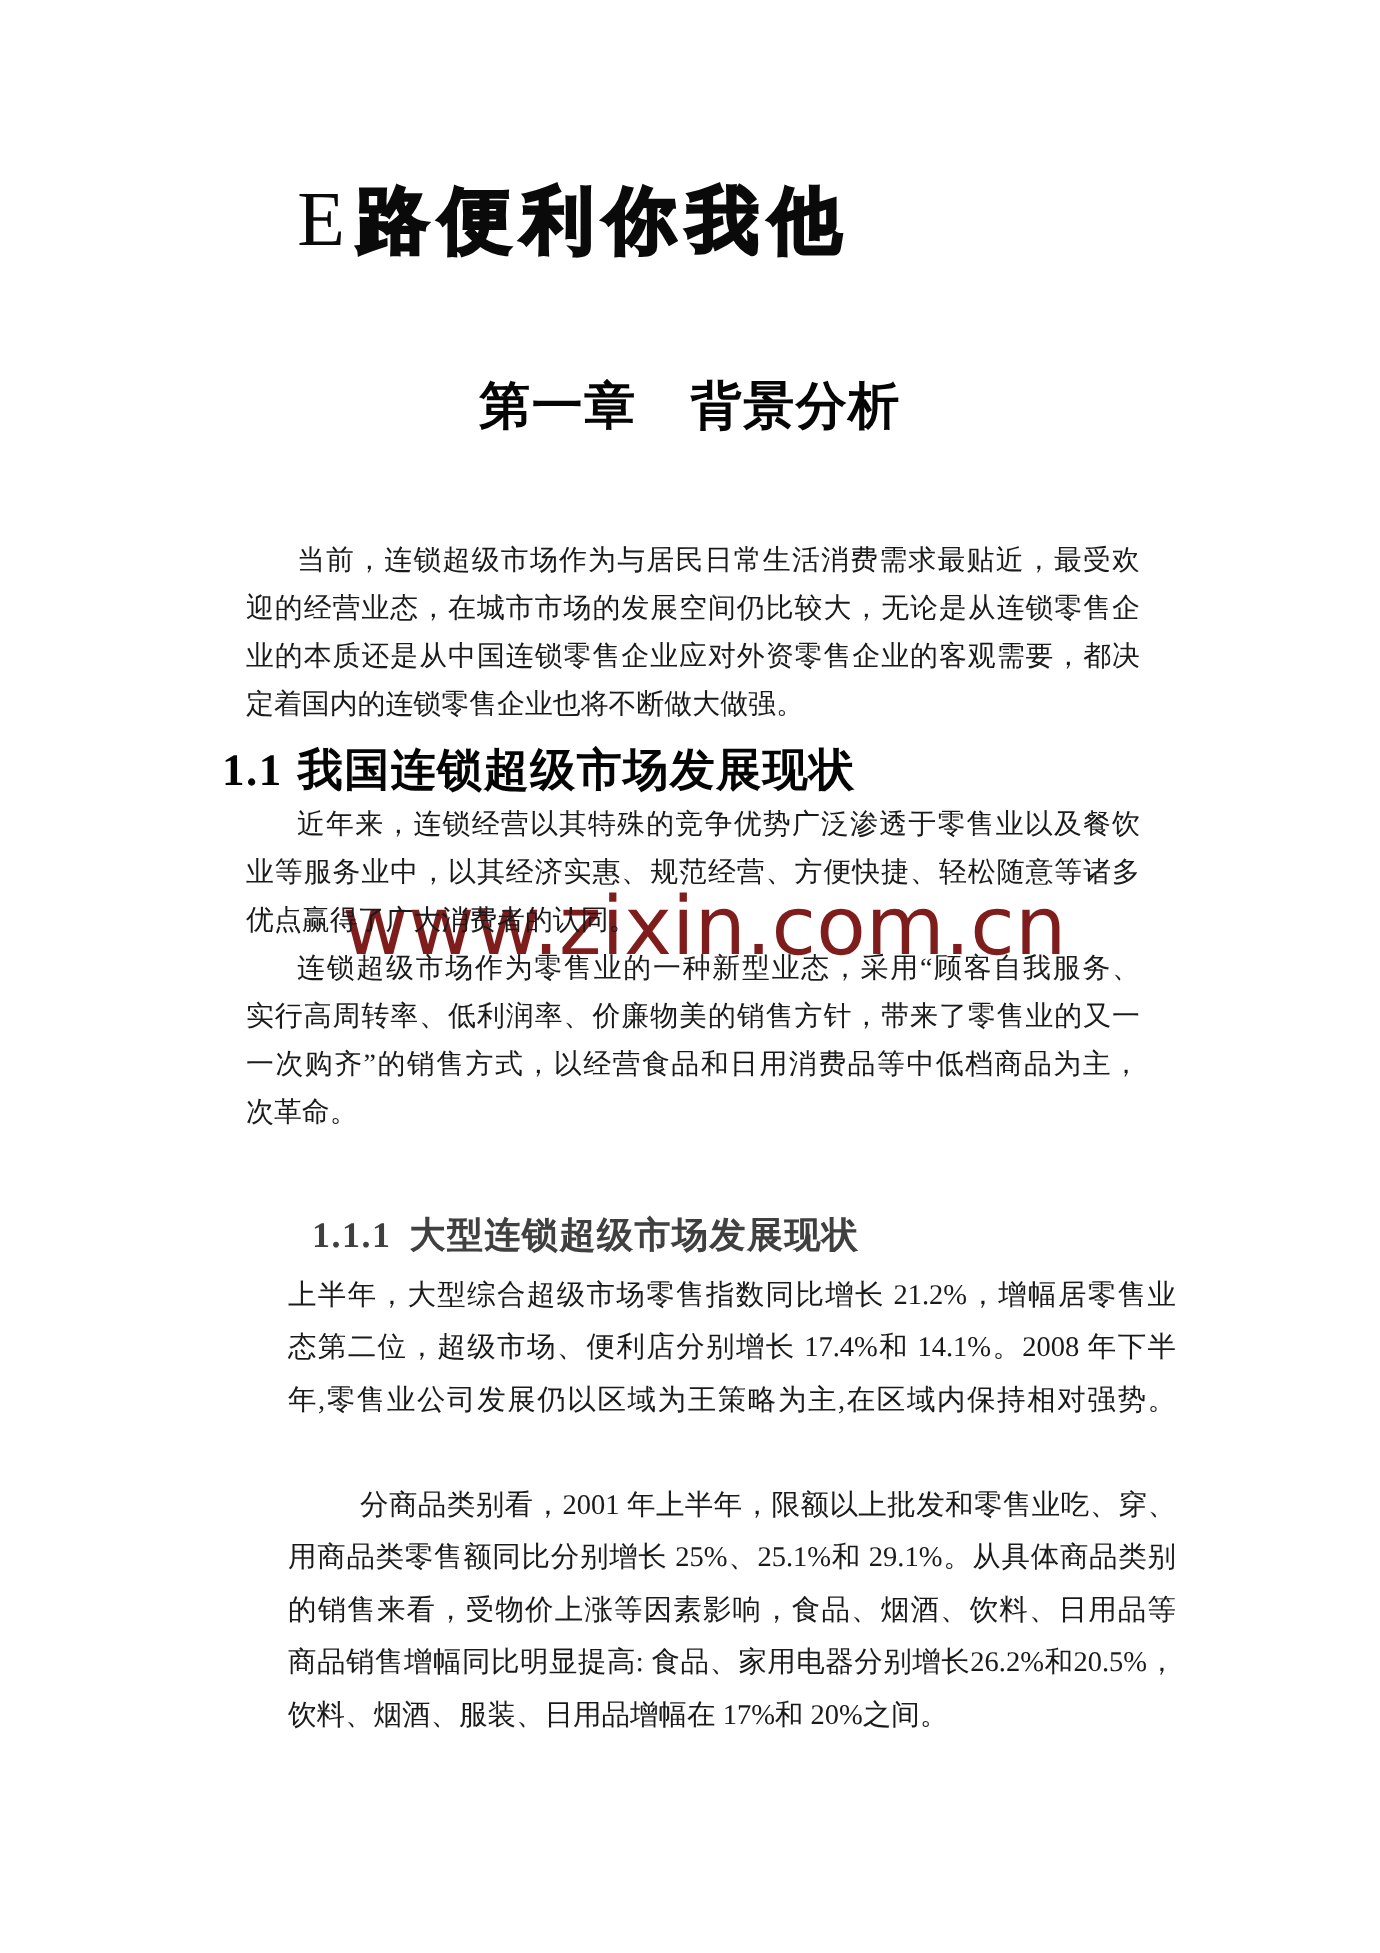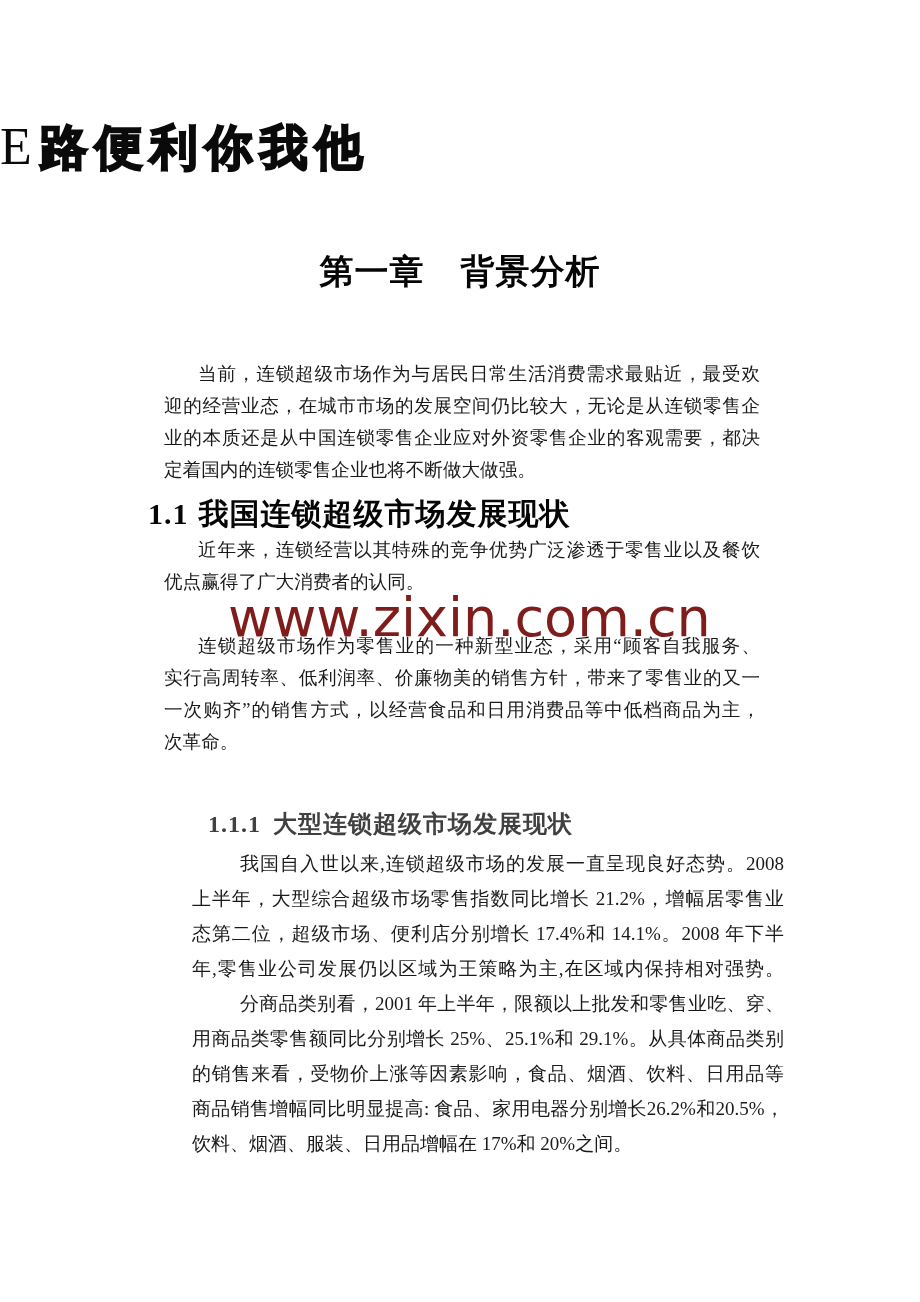--- a/index.html
+++ b/index.html
@@ -9,21 +9,21 @@
     margin:0 auto;
     background:#ffffff;
     overflow:hidden;
     font-family:"Liberation Serif","DejaVu Serif",serif;
     color:#1a1a1a;
   }
   .abs{position:absolute;}
   
   .doc-title{
     left:0;top:120px;width:766px;
-    line-height:54px;
+    text-align:center;line-height:54px;
     white-space:nowrap;z-index:2;
   }
   .doc-title .latin{
     font-family:"Liberation Serif","DejaVu Serif",serif;
     font-size:52px;color:#0a0a0a;
   }
   .doc-title .cjk{
     font-family:"Liberation Sans","DejaVu Sans",sans-serif;
     font-size:48px;font-weight:900;letter-spacing:7px;
     color:#0a0a0a;-webkit-text-stroke:2px #0a0a0a;
@@ -98,36 +98,36 @@
   <div class="abs chapter">
     <span class="num">第一章</span><span>背景分析</span>
   </div>
 
   <div class="abs h2">
     <span class="num">1.1</span><span>我国连锁超级市场发展现状</span>
   </div>
 
   <div id="p2" class="abs para s1">
     <div class="ln ind">近年来，连锁经营以其特殊的竞争优势广泛渗透于零售业以及餐饮</div>
+    <div class="ln">业等服务业中，以其经济实惠、规范经营、方便快捷、轻松随意等诸多</div>
     <div class="ln last">优点赢得了广大消费者的认同。</div>
   </div>
 
   <div id="p3" class="abs para s1">
     <div class="ln ind">连锁超级市场作为零售业的一种新型业态，采用“顾客自我服务、</div>
     <div class="ln">实行高周转率、低利润率、价廉物美的销售方针，带来了零售业的又一</div>
     <div class="ln">一次购齐”的销售方式，以经营食品和日用消费品等中低档商品为主，</div>
     <div class="ln last">次革命。</div>
   </div>
 
   <div class="abs h3">
     <span class="num">1.1.1</span><span>大型连锁超级市场发展现状</span>
   </div>
 
   <div id="p4" class="abs para s2">
-    <div class="ln ind">我国自入世以来,连锁超级市场的发展一直呈现良好态势。2008</div>
     <div class="ln">上半年，大型综合超级市场零售指数同比增长 21.2%，增幅居零售业</div>
     <div class="ln">态第二位，超级市场、便利店分别增长 17.4%和 14.1%。2008 年下半</div>
     <div class="ln">年,零售业公司发展仍以区域为王策略为主,在区域内保持相对强势。</div>
   </div>
 
   <div id="p5" class="abs para s2">
     <div class="ln ind">分商品类别看，2001 年上半年，限额以上批发和零售业吃、穿、</div>
     <div class="ln">用商品类零售额同比分别增长 25%、25.1%和 29.1%。从具体商品类别</div>
     <div class="ln">的销售来看，受物价上涨等因素影响，食品、烟酒、饮料、日用品等</div>
     <div class="ln">商品销售增幅同比明显提高: 食品、家用电器分别增长26.2%和20.5%，</div>

